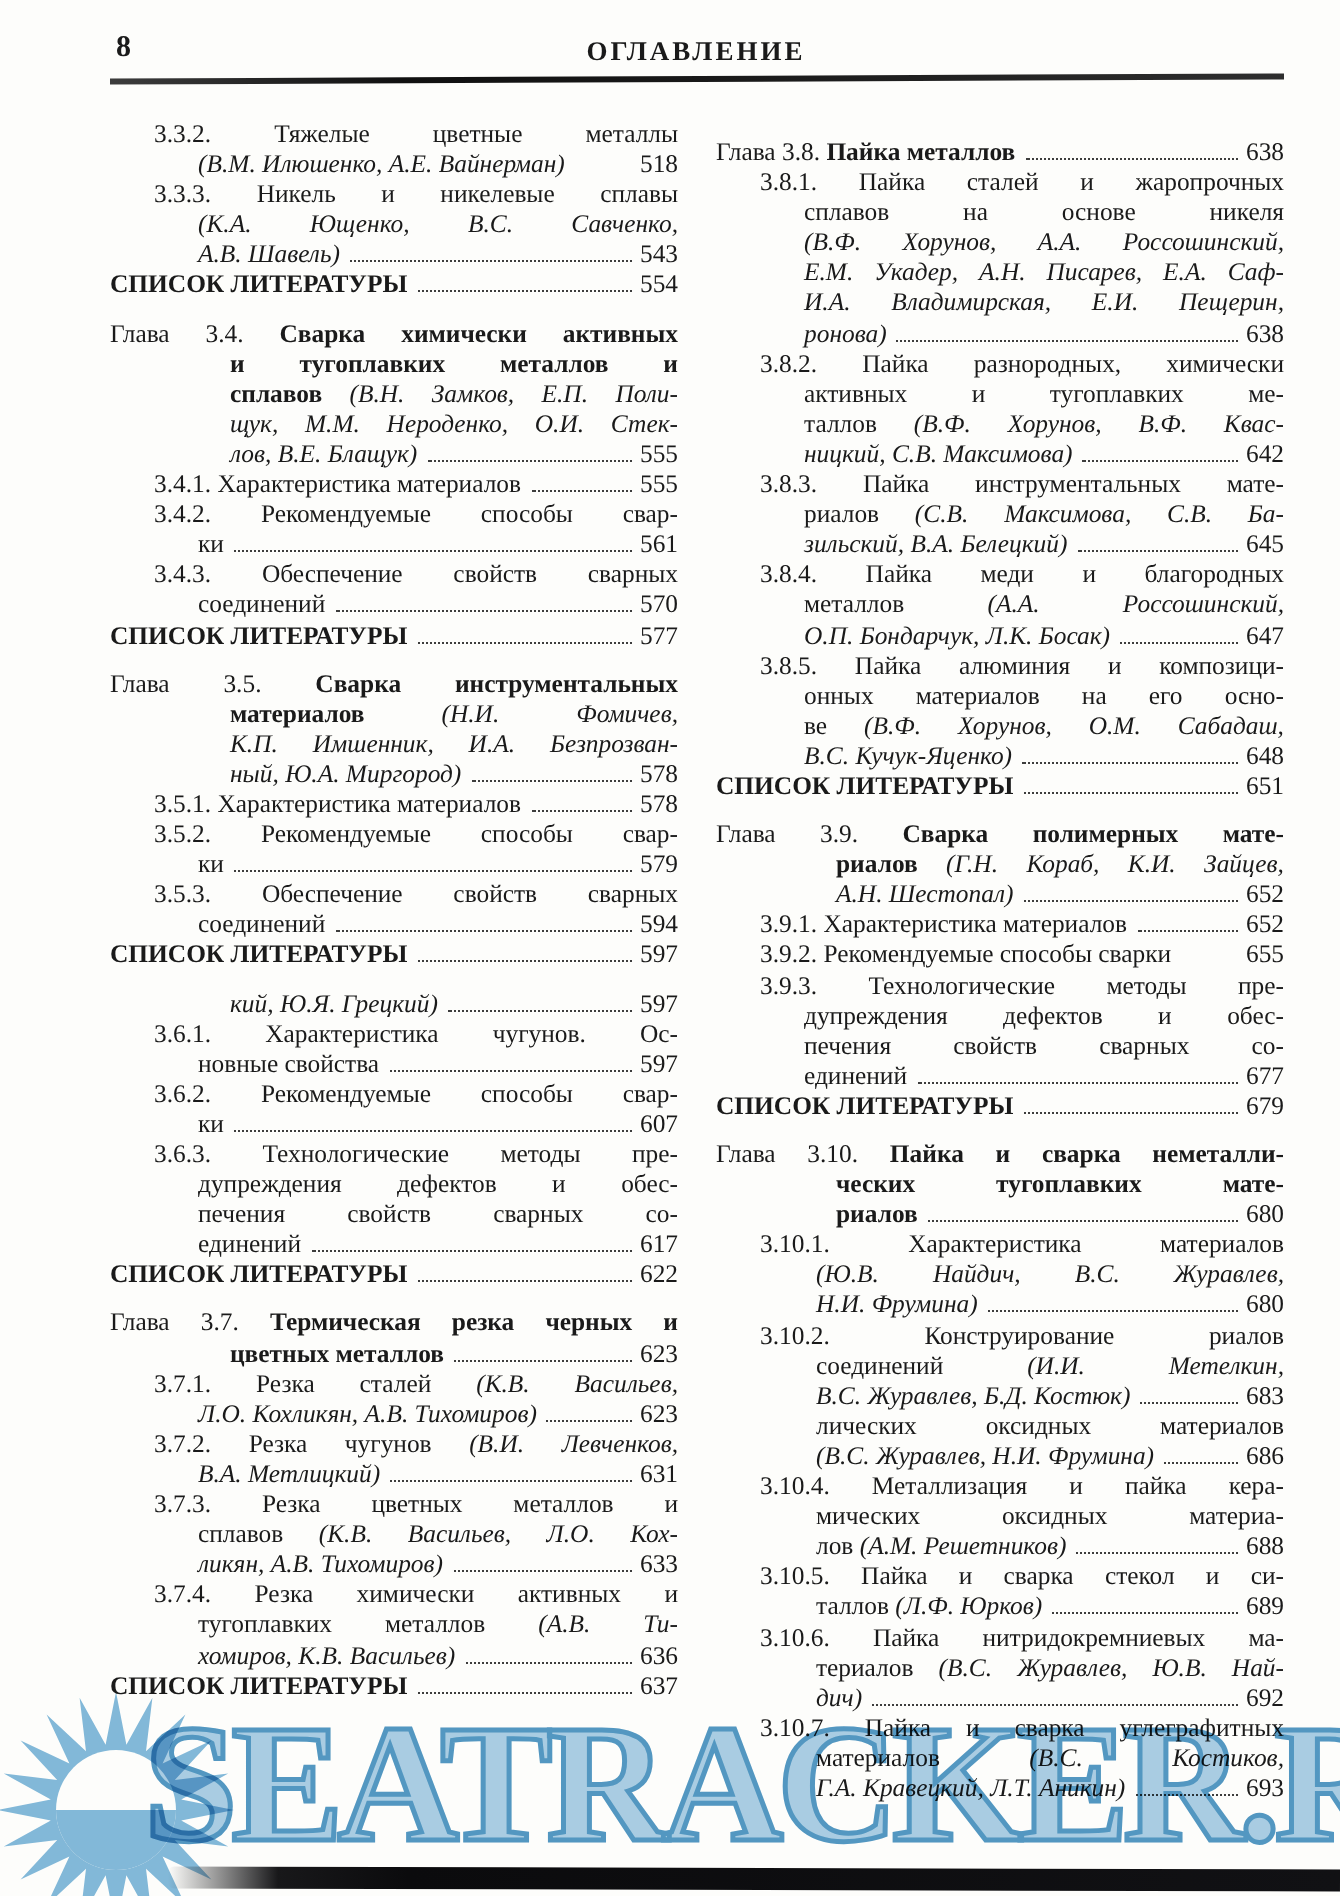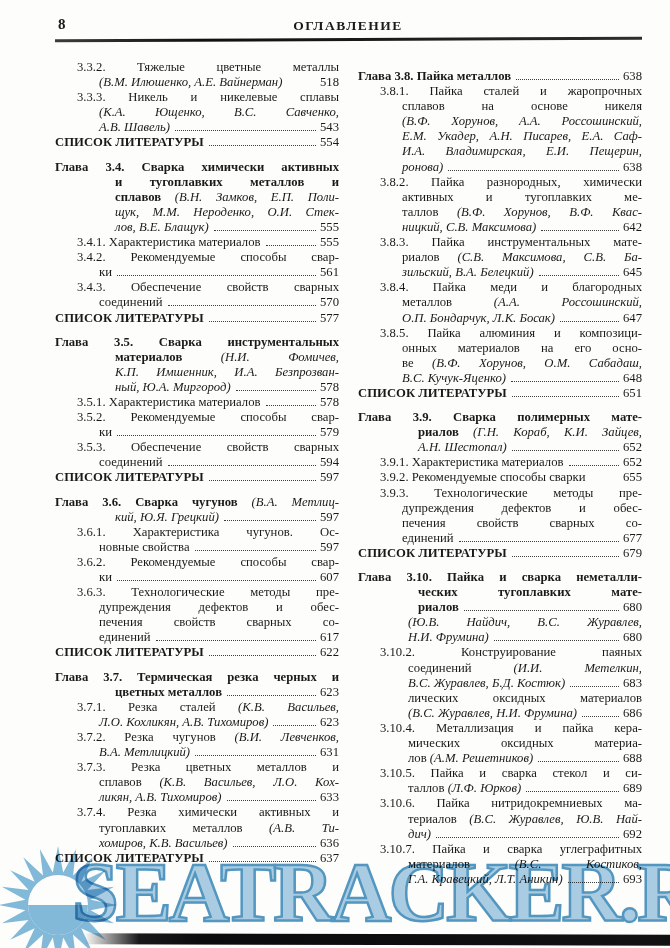--- a/index.html
+++ b/index.html
@@ -17,21 +17,21 @@
   .col{flex:1 1 0;min-width:0;}
   .entry{font-size:12.7px;}
   .line{line-height:15.1px;}
   .line:not(.last){text-align:justify;text-align-last:justify;}
   .line.last{display:flex;align-items:baseline;justify-content:center;}
   .t-chapter{margin-top:9px;}
   .t-chapter .line.rest{padding-left:60px;}
   .t-section .line.first{padding-left:22px;}
   .t-section .line.rest{padding-left:44px;}
   .t-section.wide .line.rest{padding-left:50px;}
-  .t-chapter .label{font-weight:bold;}
+  .t-chapter .label{font-weight:normal;}
   .s-b{font-weight:bold;}
   .s-i{font-style:italic;}
   .lt{min-width:0;}
   .dots{flex:1 1 auto;min-width:8px;border-bottom:1.6px dotted #3d3d3d;margin:0 3px 2px 5px;}
   .sp{flex:1 1 auto;}
   .page-num{margin-left:1px;}
   
   .watermark{position:absolute;left:72px;top:851px;white-space:nowrap;
              font-family:"Liberation Serif",serif;font-weight:bold;font-size:84px;line-height:1;
              letter-spacing:-3px;color:#a7cce5;-webkit-text-stroke:2.5px #4a93c1;
@@ -153,21 +153,20 @@
           </div>
         </div>
         <div class="entry t-lit">
           <div class="line first last">
             <span class="lt"><span class="s-b">СПИСОК ЛИТЕРАТУРЫ</span></span>
             <span class="dots"></span>
             <span class="page-num">597</span>
           </div>
         </div>
         <div class="entry t-chapter">
-          <div class="line first"><span class="lt"><span class="label">Глава 3.6.</span> <span class="s-b">Сварка чугунов </span><span class="s-i">(В.А. Метлиц-</span></span></div>
           <div class="line rest last">
             <span class="lt"><span class="s-i">кий, Ю.Я. Грецкий)</span></span>
             <span class="dots"></span>
             <span class="page-num">597</span>
           </div>
         </div>
         <div class="entry t-section">
           <div class="line first"><span class="lt"><span class="label">3.6.1.</span> <span class="s-n">Характеристика чугунов. Ос-</span></span></div>
           <div class="line rest last">
             <span class="lt"><span class="s-n">новные свойства</span></span>
@@ -358,29 +357,30 @@
         <div class="entry t-chapter">
           <div class="line first"><span class="lt"><span class="label">Глава 3.10.</span> <span class="s-b">Пайка и сварка неметалли-</span></span></div>
           <div class="line rest"><span class="lt"><span class="s-b">ческих тугоплавких мате-</span></span></div>
           <div class="line rest last">
             <span class="lt"><span class="s-b">риалов</span></span>
             <span class="dots"></span>
             <span class="page-num">680</span>
           </div>
         </div>
         <div class="entry t-section wide">
+          <div class="line first"><span class="lt"><span class="label">3.10.1.</span> <span class="s-n">Характеристика материалов</span></span></div>
           <div class="line rest"><span class="lt"><span class="s-i">(Ю.В. Найдич, В.С. Журавлев,</span></span></div>
           <div class="line rest last">
             <span class="lt"><span class="s-i">Н.И. Фрумина)</span></span>
             <span class="dots"></span>
             <span class="page-num">680</span>
           </div>
         </div>
         <div class="entry t-section wide">
-          <div class="line first"><span class="lt"><span class="label">3.10.2.</span> <span class="s-n">Конструирование паяных</span></span></div>
+          <div class="line first"><span class="lt"><span class="label">3.10.2.</span> <span class="s-n">Конструирование риалов</span></span></div>
           <div class="line rest"><span class="lt"><span class="s-n">соединений </span><span class="s-i">(И.И. Метелкин,</span></span></div>
           <div class="line rest last">
             <span class="lt"><span class="s-i">В.С. Журавлев, Б.Д. Костюк)</span></span>
             <span class="dots"></span>
             <span class="page-num">683</span>
           </div>
         </div>
         <div class="entry t-section wide">
           <div class="line rest"><span class="lt"><span class="s-n">лических оксидных материалов</span></span></div>
           <div class="line rest last">

